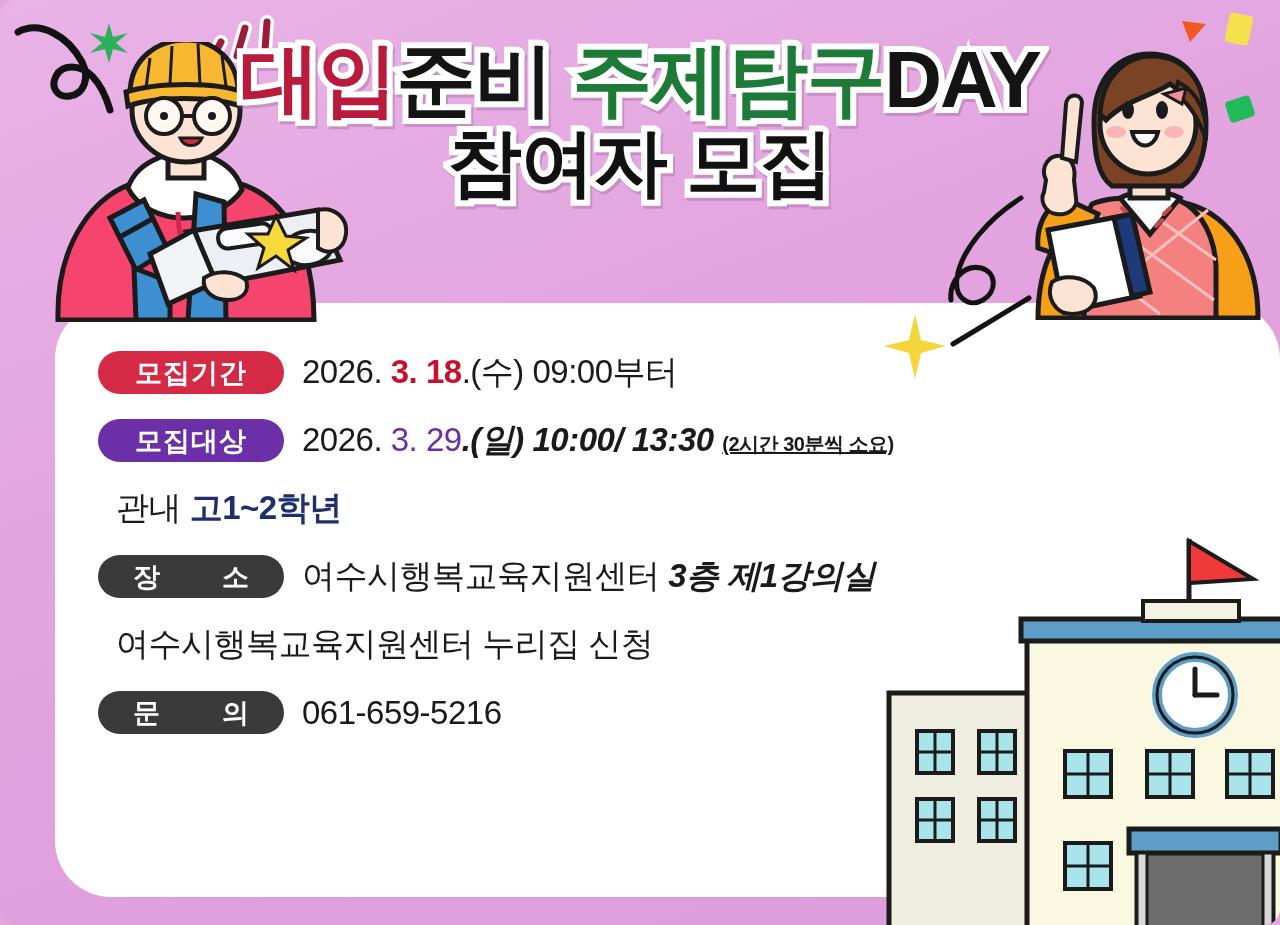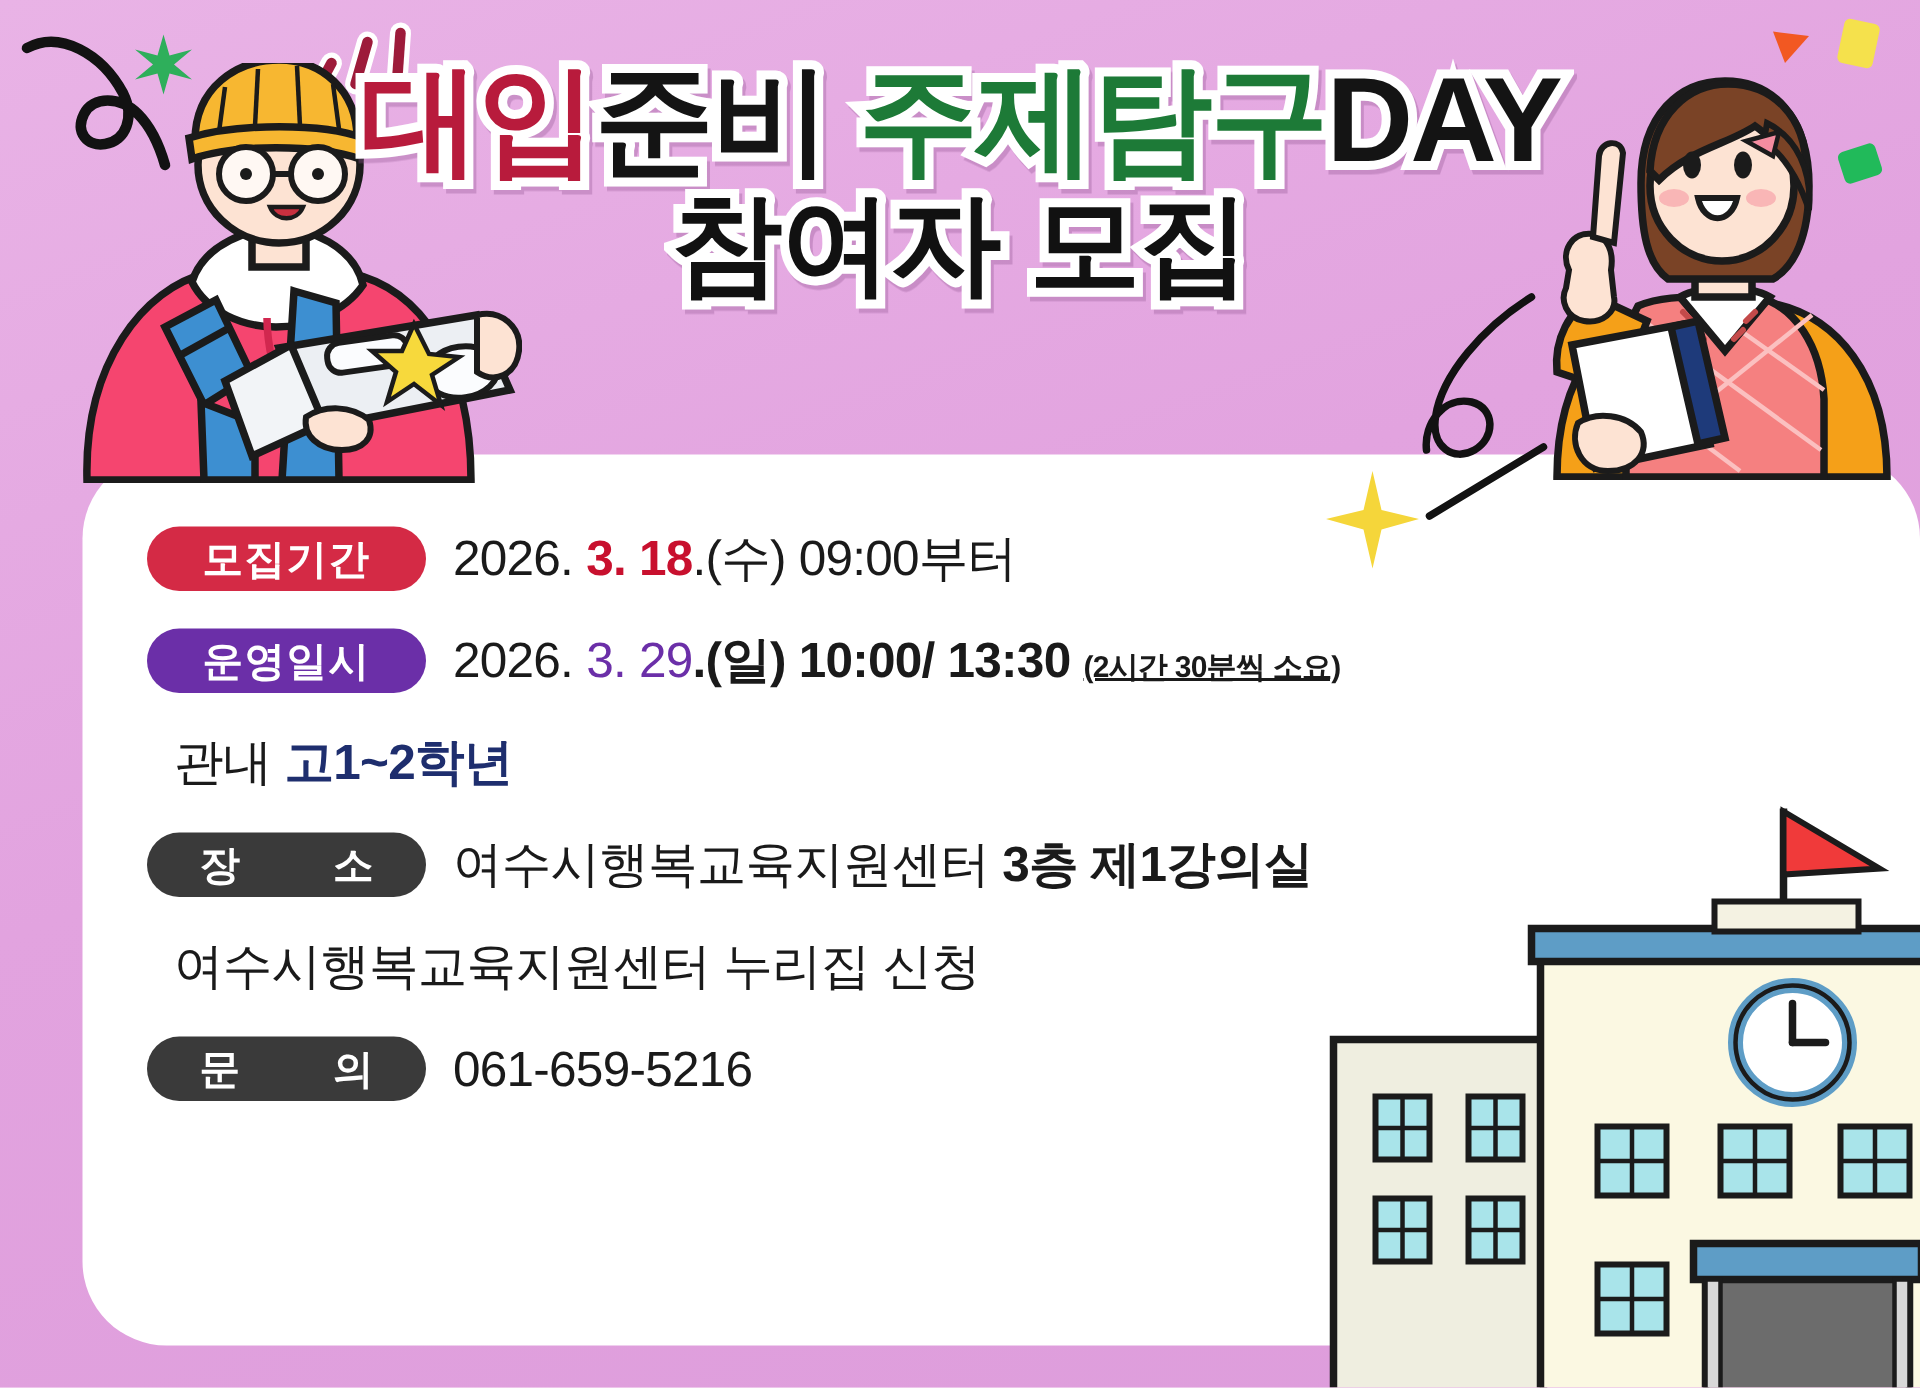--- a/index.html
+++ b/index.html
@@ -9,20 +9,21 @@
     background:#e3a8e0;
     position:relative;
     overflow:hidden;
   }
 
   
   .poster {
     position:absolute; inset:0;
     background:linear-gradient(160deg,#e9b3e6 0%,#e2a3df 45%,#dd9cdb 100%);
     overflow:hidden;
+    border-radius:16px;
   }
 
   
   .card {
     position:absolute;
     left:55px; top:303px; width:1225px; height:594px;
     background:#ffffff;
     border-radius:56px 56px 0 56px;
     box-shadow:0 0 0 0 rgba(0,0,0,0);
   }
@@ -66,21 +67,21 @@
     display:flex; align-items:center; justify-content:center;
     letter-spacing:1px;
   }
   .badge.spaced { letter-spacing:0; }
   .badge.spaced span { display:inline-block; width:116px; display:flex; justify-content:space-between; }
   .value {
     margin-left:18px;
     font-size:33px; font-weight:500; color:#1a1a1a;
     white-space:nowrap; letter-spacing:-.5px;
   }
-  .value b { font-weight:800; }
+  .value b { font-weight:800;font-style:italic; }
   .value .small { font-size:20px; font-weight:600;text-decoration:underline; }
   .hl-red   { color:#c8102e; font-weight:800; }
   .hl-purple{ color:#6b2fa8; font-weight:400; }
   .hl-navy  { color:#1e2e6e; font-weight:800; }
 
   
   .deco { position:absolute; z-index:5; pointer-events:none; }
   .squiggle-left { left:10px; top:18px; }
   .dashes { left:195px; top:8px; }
   .star-green { left:88px; top:22px; }
@@ -265,21 +266,21 @@
   </div>
 
   <div class="info">
 
     <div class="row">
       <div class="badge" style="background:#d42a45">모집기간</div>
       <div class="value"><span>2026. </span><span class="hl-red">3. 18</span><span>.(수) 09:00부터</span></div>
     </div>
 
     <div class="row">
-      <div class="badge" style="background:#6b2fa8">운영일시</div>
+      <div class="badge" style="background:#6b2fa8">모집대상</div>
       <div class="value"><span>2026. </span><span class="hl-purple">3. 29</span><b>.(일) 10:00/ 13:30</b> <span class="small">(2시간 30분씩 소요)</span></div>
     </div>
 
     <div class="row">
       <div class="value"><span>관내 </span><span class="hl-navy">고1~2학년</span></div>
     </div>
 
     <div class="row">
       <div class="badge spaced" style="background:#3a3a3a">
           <span>

